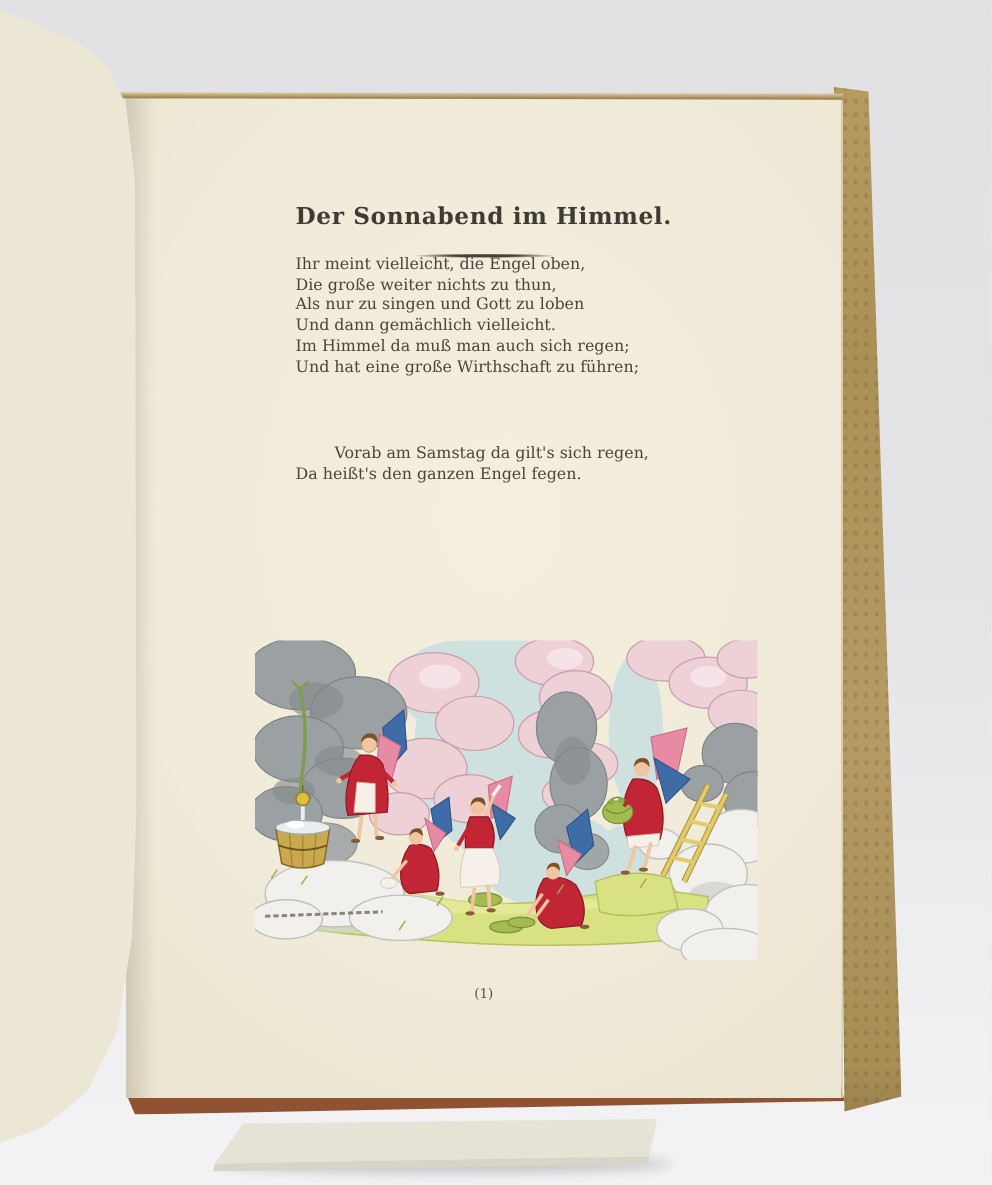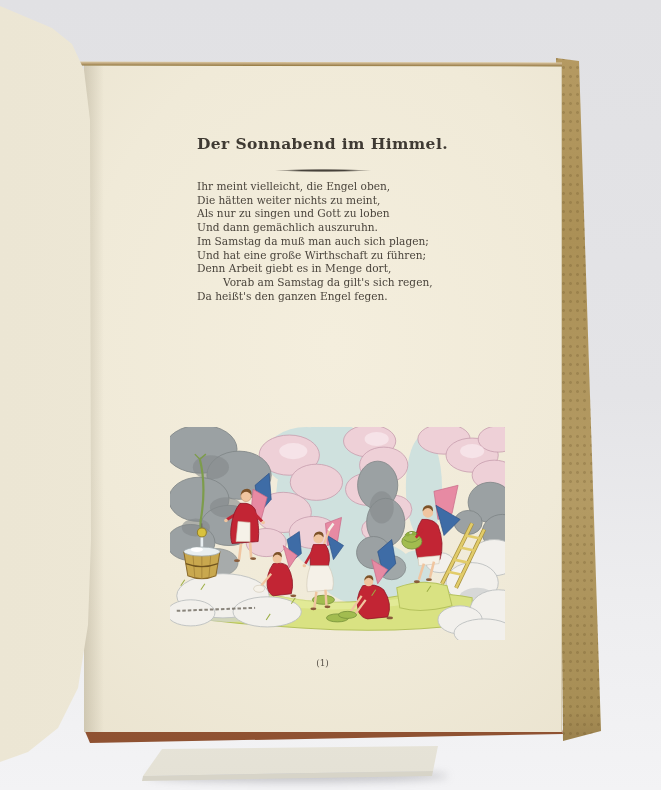--- a/index.html
+++ b/index.html
@@ -60,23 +60,23 @@
   
   .content{position:absolute;inset:0;color:#45403a;}
   .title{
     position:absolute;left:0;right:0;top:70px;text-align:center;
     font-size:15.5px;font-weight:bold;letter-spacing:.4px;color:#3f3a33;
   }
   .divider{
     position:absolute;left:50%;top:105px;width:96px;height:3px;margin-left:-48px;
     background:radial-gradient(50% 50% at 50% 50%, #46413a 45%, rgba(70,65,58,0) 100%);
   }
-  .poem{position:absolute;left:113px;top:116px;font-size:10.6px;line-height:13.7px;color:#4a443c;}
+  .poem{position:absolute;left:113px;top:106px;font-size:10.6px;line-height:13.7px;color:#4a443c;}
   .poem-line{white-space:pre;}
-  .poem-line.indent{padding-left:26px;}
+  .poem-line.indent{padding-left:26px;margin-top:44px;}
   .illu{position:absolute;left:86px;top:363px;width:335px;height:213px;}
   .pagenum{position:absolute;left:0;right:0;top:594px;text-align:center;font-size:9px;color:#5a544b;}
 
   
   .c-sky   {fill:var(--sky-blue,#cfe1de);}
   .c-pink  {fill:var(--cloud-pink,#eed0d7);stroke:#c79dae;stroke-width:.8;}
   .c-pinkhi{fill:#f6e3e8;}
   .c-grey  {fill:var(--cloud-grey,#9ba1a3);stroke:#7e8486;stroke-width:.8;}
   .c-greyd {fill:#84898b;}
   .c-white {fill:var(--cloud-white,#f2f0ec);stroke:#bdc0c0;stroke-width:.9;}
@@ -101,26 +101,25 @@
 
   <div class="recto">
     <div class="gutter-shadow"></div>
 
     <div class="content">
       <div class="title">Der Sonnabend im Himmel.</div>
       <div class="divider"></div>
 
       <div class="poem">
         <div class="poem-line">Ihr meint vielleicht, die Engel oben,</div>
-        <div class="poem-line">Die hätten weiter nichts zu meint,</div>
+        <div class="poem-line">Die große weiter nichts zu thun,</div>
         <div class="poem-line">Als nur zu singen und Gott zu loben</div>
-        <div class="poem-line">Und dann gemächlich auszuruhn.</div>
-        <div class="poem-line">Im Samstag da muß man auch sich plagen;</div>
+        <div class="poem-line">Und dann gemächlich vielleicht.</div>
+        <div class="poem-line">Im Himmel da muß man auch sich regen;</div>
         <div class="poem-line">Und hat eine große Wirthschaft zu führen;</div>
-        <div class="poem-line">Denn Arbeit giebt es in Menge dort,</div>
         <div class="poem-line indent">Vorab am Samstag da gilt's sich regen,</div>
         <div class="poem-line">Da heißt's den ganzen Engel fegen.</div>
       </div>
 
       <div class="illu">
         <svg viewBox="0 0 332 212" width="335" height="213" xmlns="http://www.w3.org/2000/svg">
 
           <ellipse class="c-sky" cx="160" cy="70" rx="55" ry="75"></ellipse>
           <ellipse class="c-sky" cx="135" cy="30" rx="42" ry="30"></ellipse>
           <ellipse class="c-sky" cx="252" cy="60" rx="18" ry="52"></ellipse>

